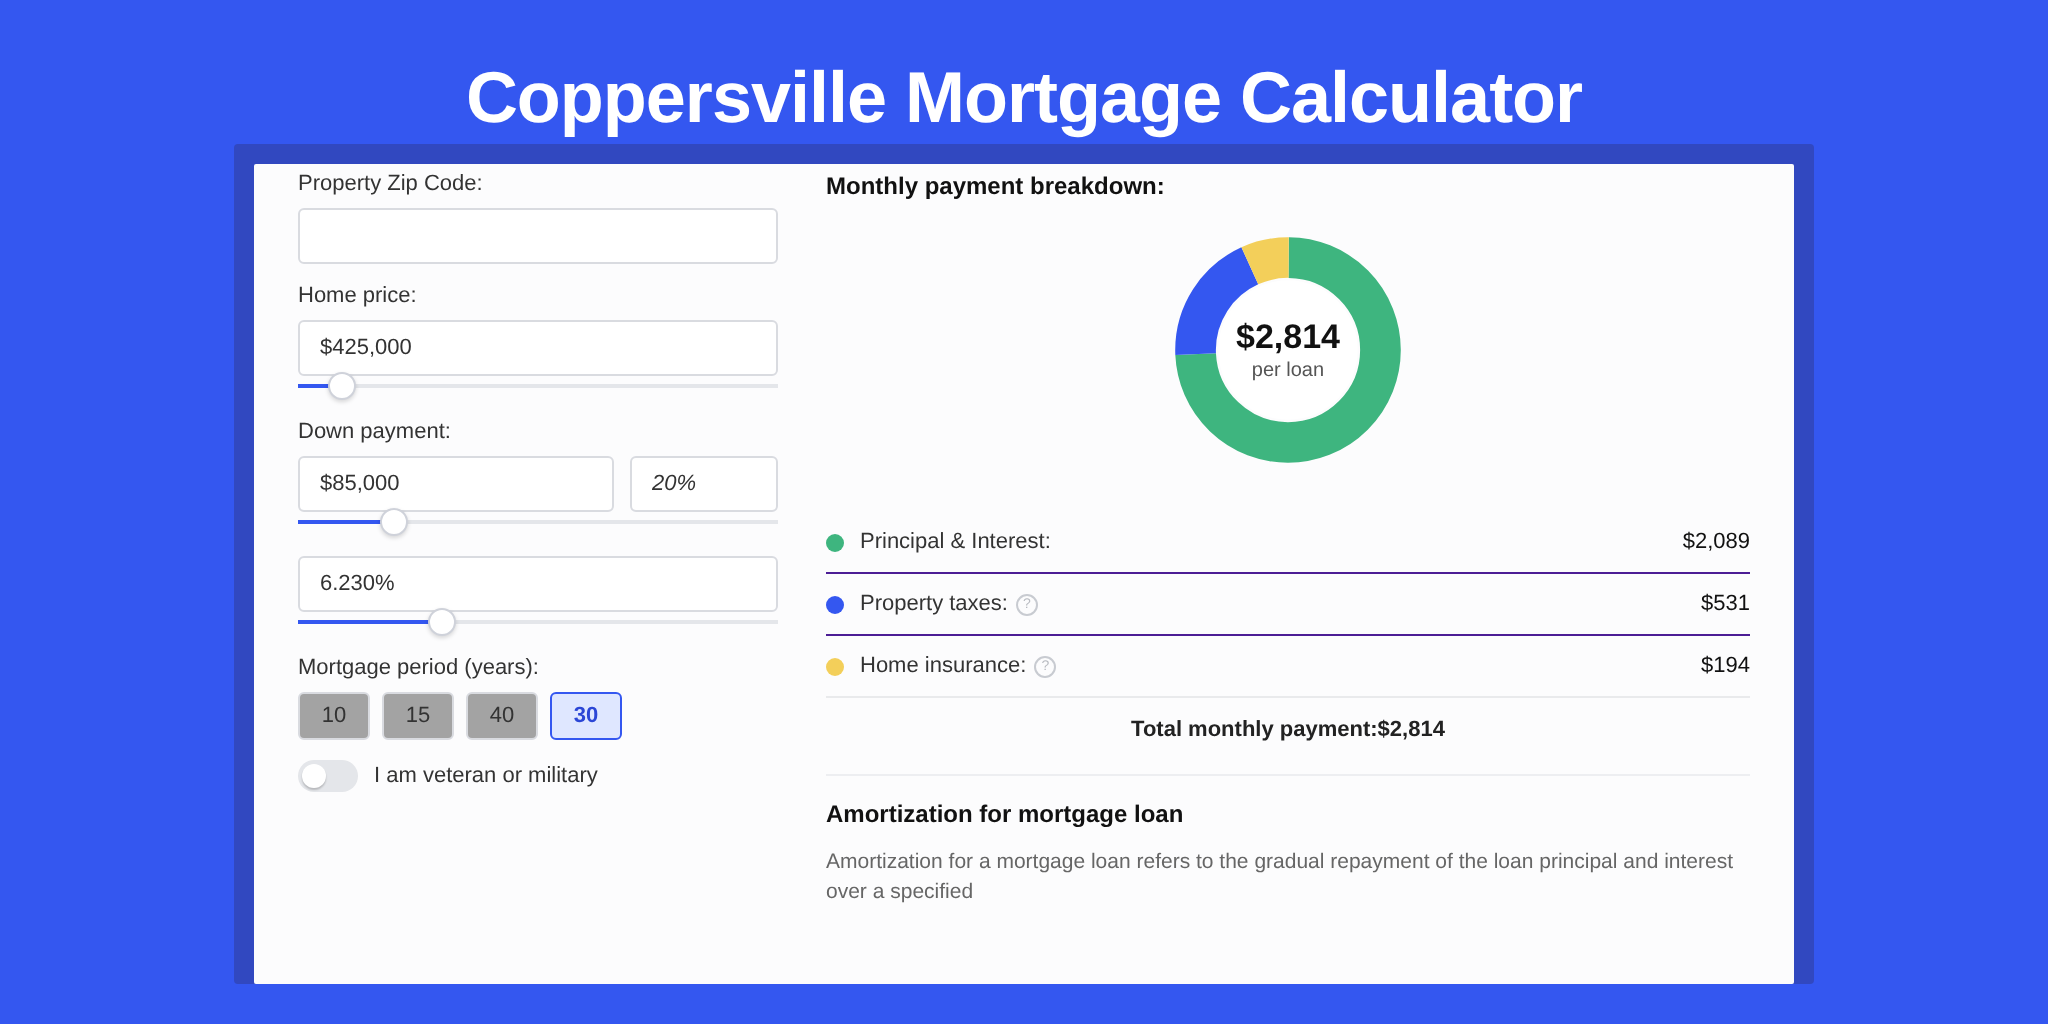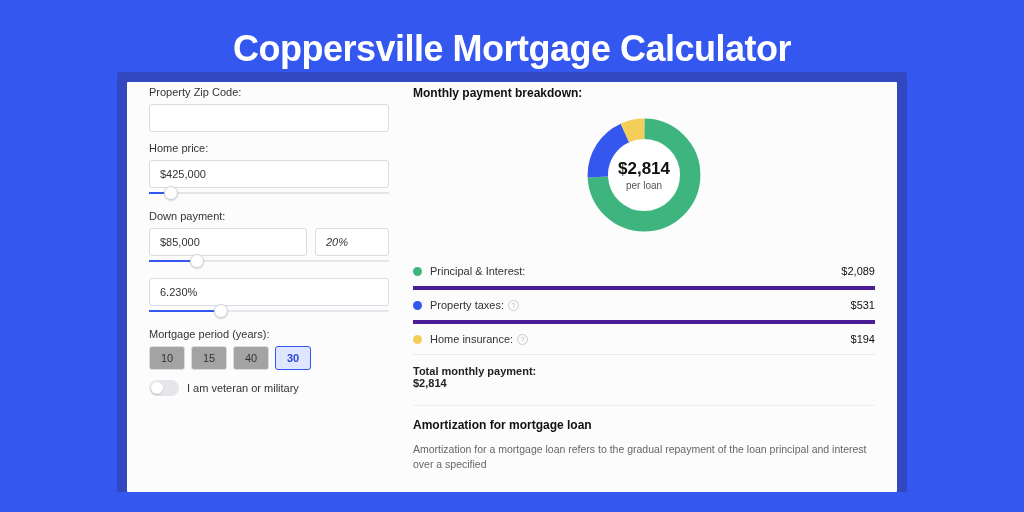--- a/index.html
+++ b/index.html
@@ -73,23 +73,23 @@
   .toggle-knob { position:absolute; left:2px; top:2px; width:12px; height:12px; border-radius:50%; background:#fff; box-shadow:0 1px 1px rgba(0,0,0,0.2); }
   .section-title { font-weight:700; font-size:12px; color:#111; margin-bottom:10px; }
   .donut-area { display:flex; justify-content:center; padding: 4px 0 14px 0; }
   .donut-wrap { position:relative; width:122px; height:122px; }
   .donut-center {
     position:absolute; inset:0; display:flex; flex-direction:column; align-items:center; justify-content:center;
   }
   .donut-amount { font-weight:700; font-size:17px; color:#111; }
   .donut-sub { font-size:10px; color:#555; margin-top:1px; }
   .legend { margin-top:6px; }
-  .legend-row { display:flex; align-items:center; padding:9px 0; border-top:4px solid #4c1d95; }
+  .legend-row { display:flex; align-items:center; padding:9px 0; border-top:1px solid #4c1d95; }
   .legend-row:first-child { border-top:none; }
-  .legend-total { border-top:1px solid #e9eaec; padding:10px 0 12px 0; display:flex; justify-content:center; font-weight:700;flex-direction:column; }
+  .legend-total { border-top:1px solid #e9eaec; padding:10px 0 12px 0; display:flex; justify-content:center; font-weight:700; }
   .dot { width:9px; height:9px; border-radius:50%; margin-right:8px; flex:0 0 auto; }
   .dot.green { background:#3eb57f; }
   .dot.blue  { background:#3457f0; }
   .dot.yellow{ background:#f3cf5a; }
   .legend-label { flex:1; color:#333; font-size:11px; display:flex; align-items:center; gap:4px; }
   .legend-val { font-size:11px; color:#111; }
   .help-ic {
     width:11px; height:11px; border-radius:50%; border:1px solid #c8cbd1;
     display:inline-flex; align-items:center; justify-content:center;
     font-size:7px; color:#b8bbc1; line-height:1;

